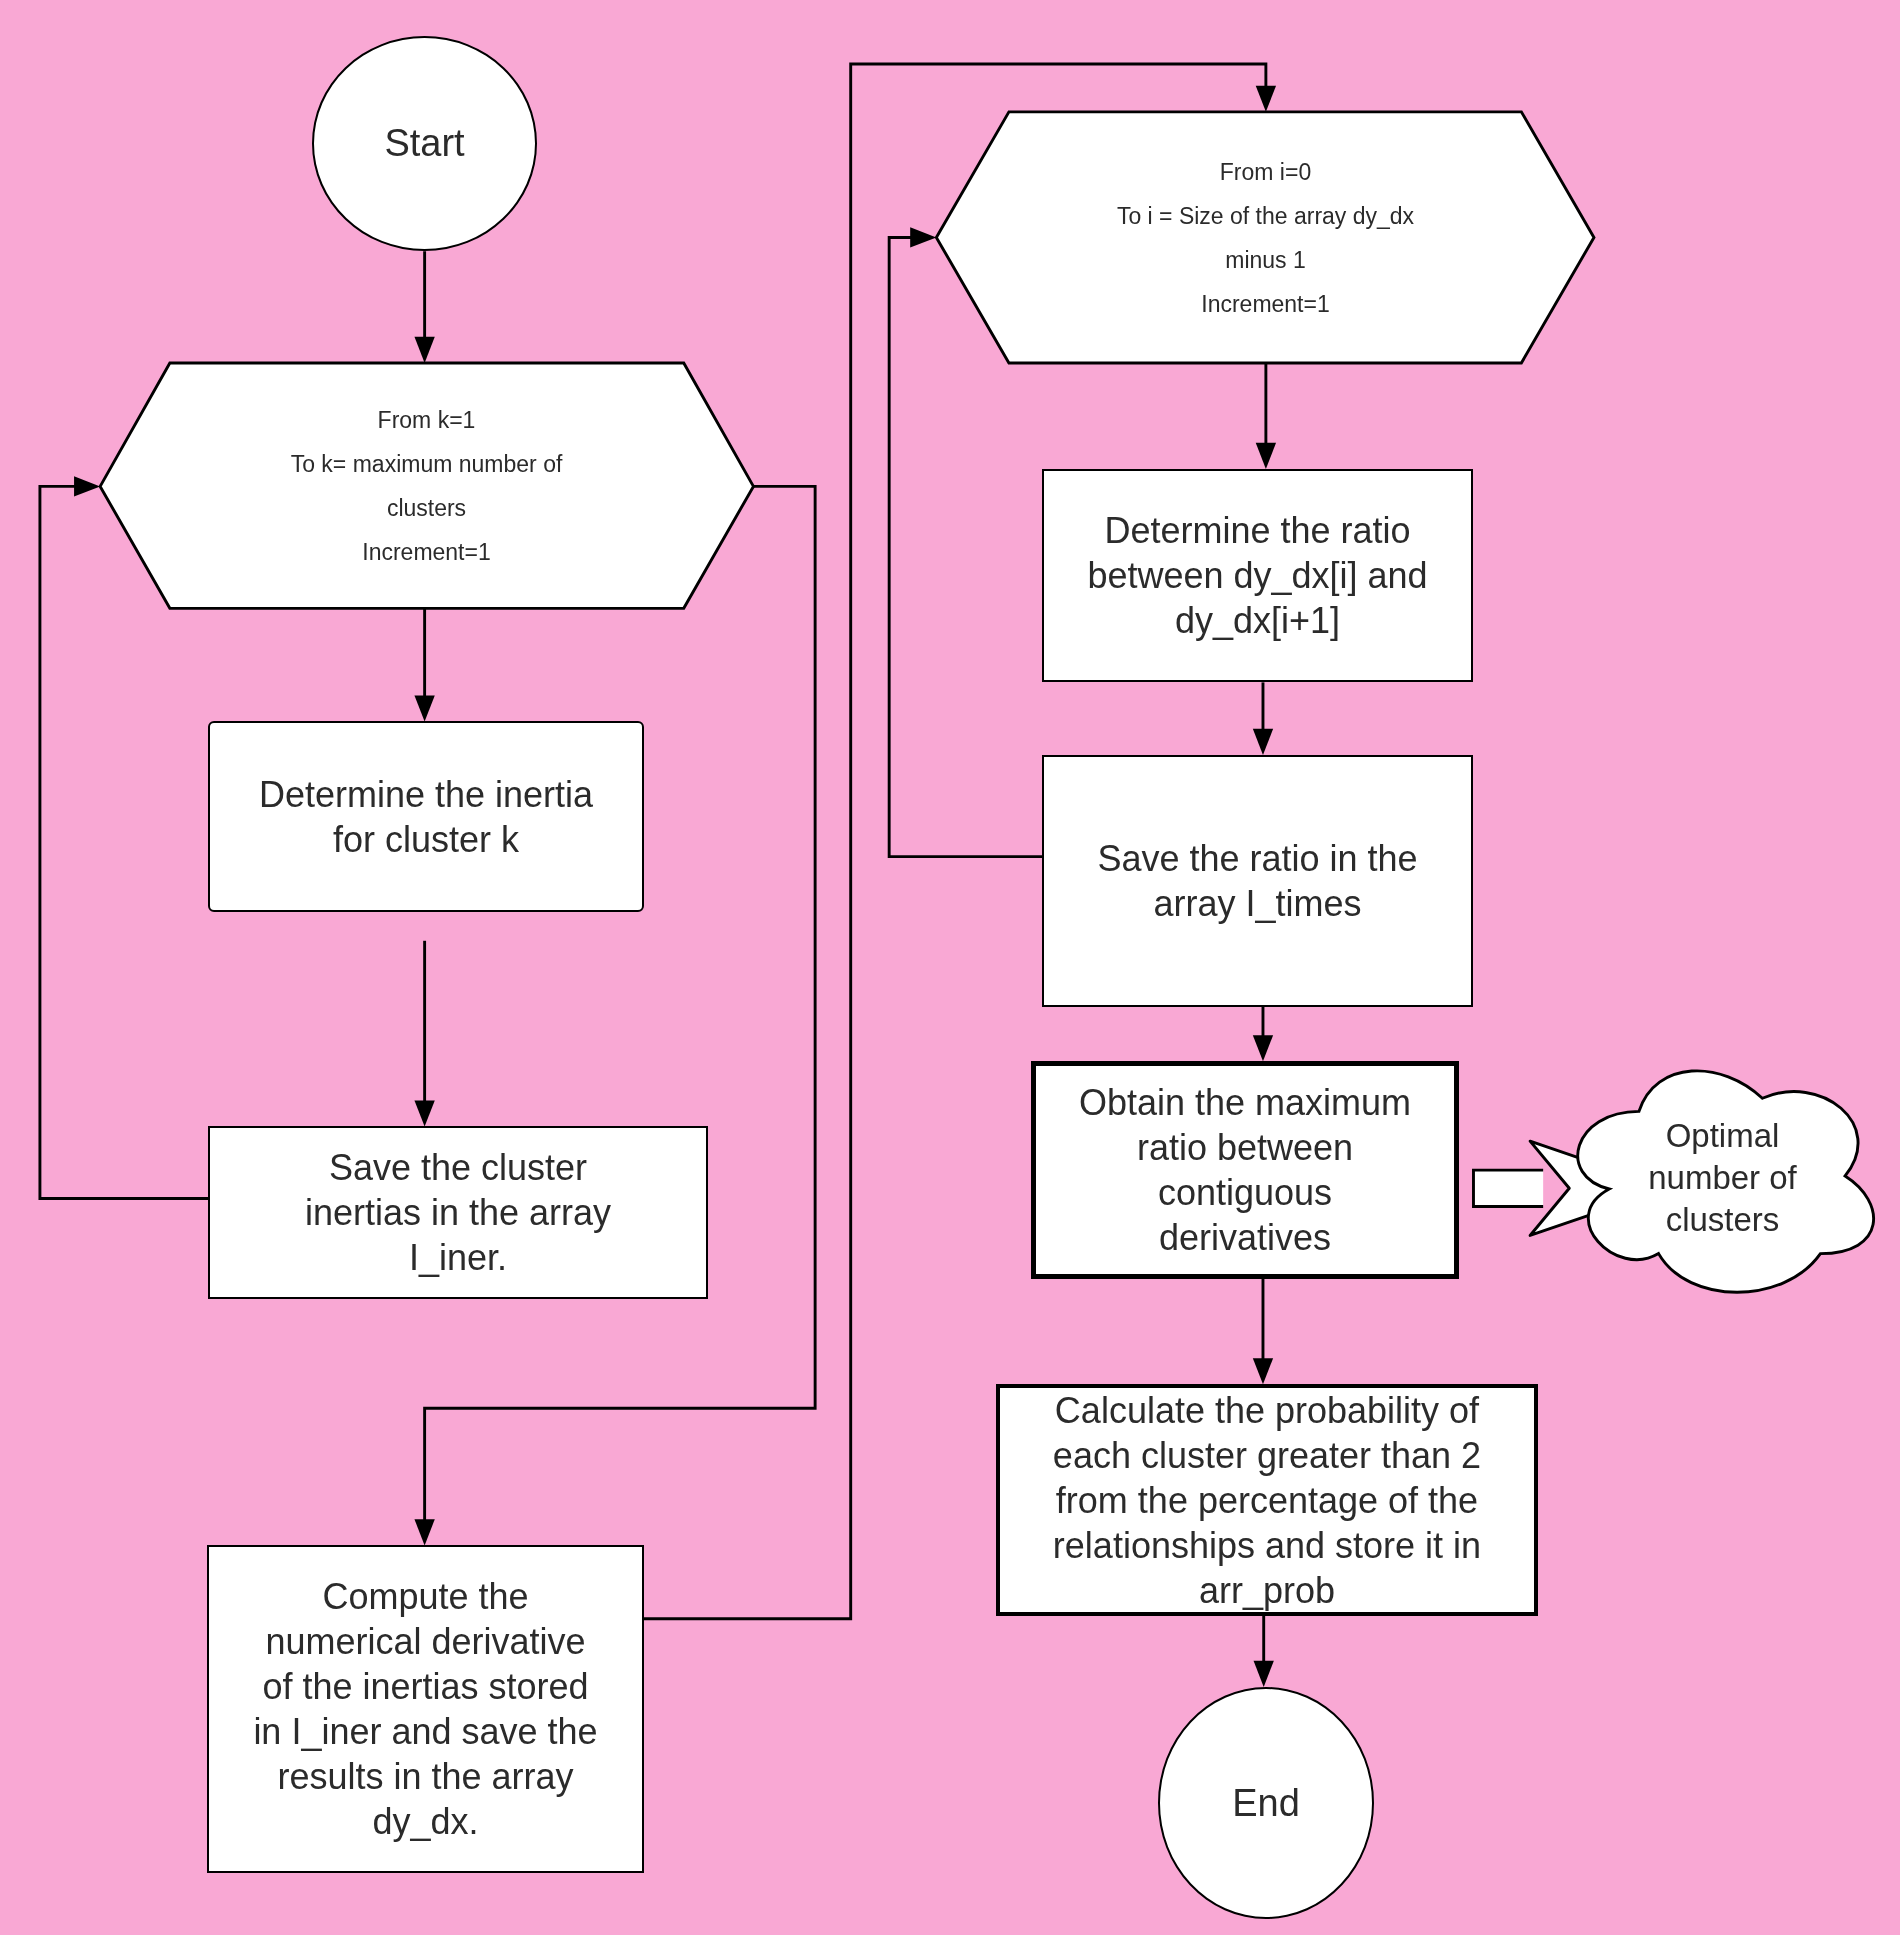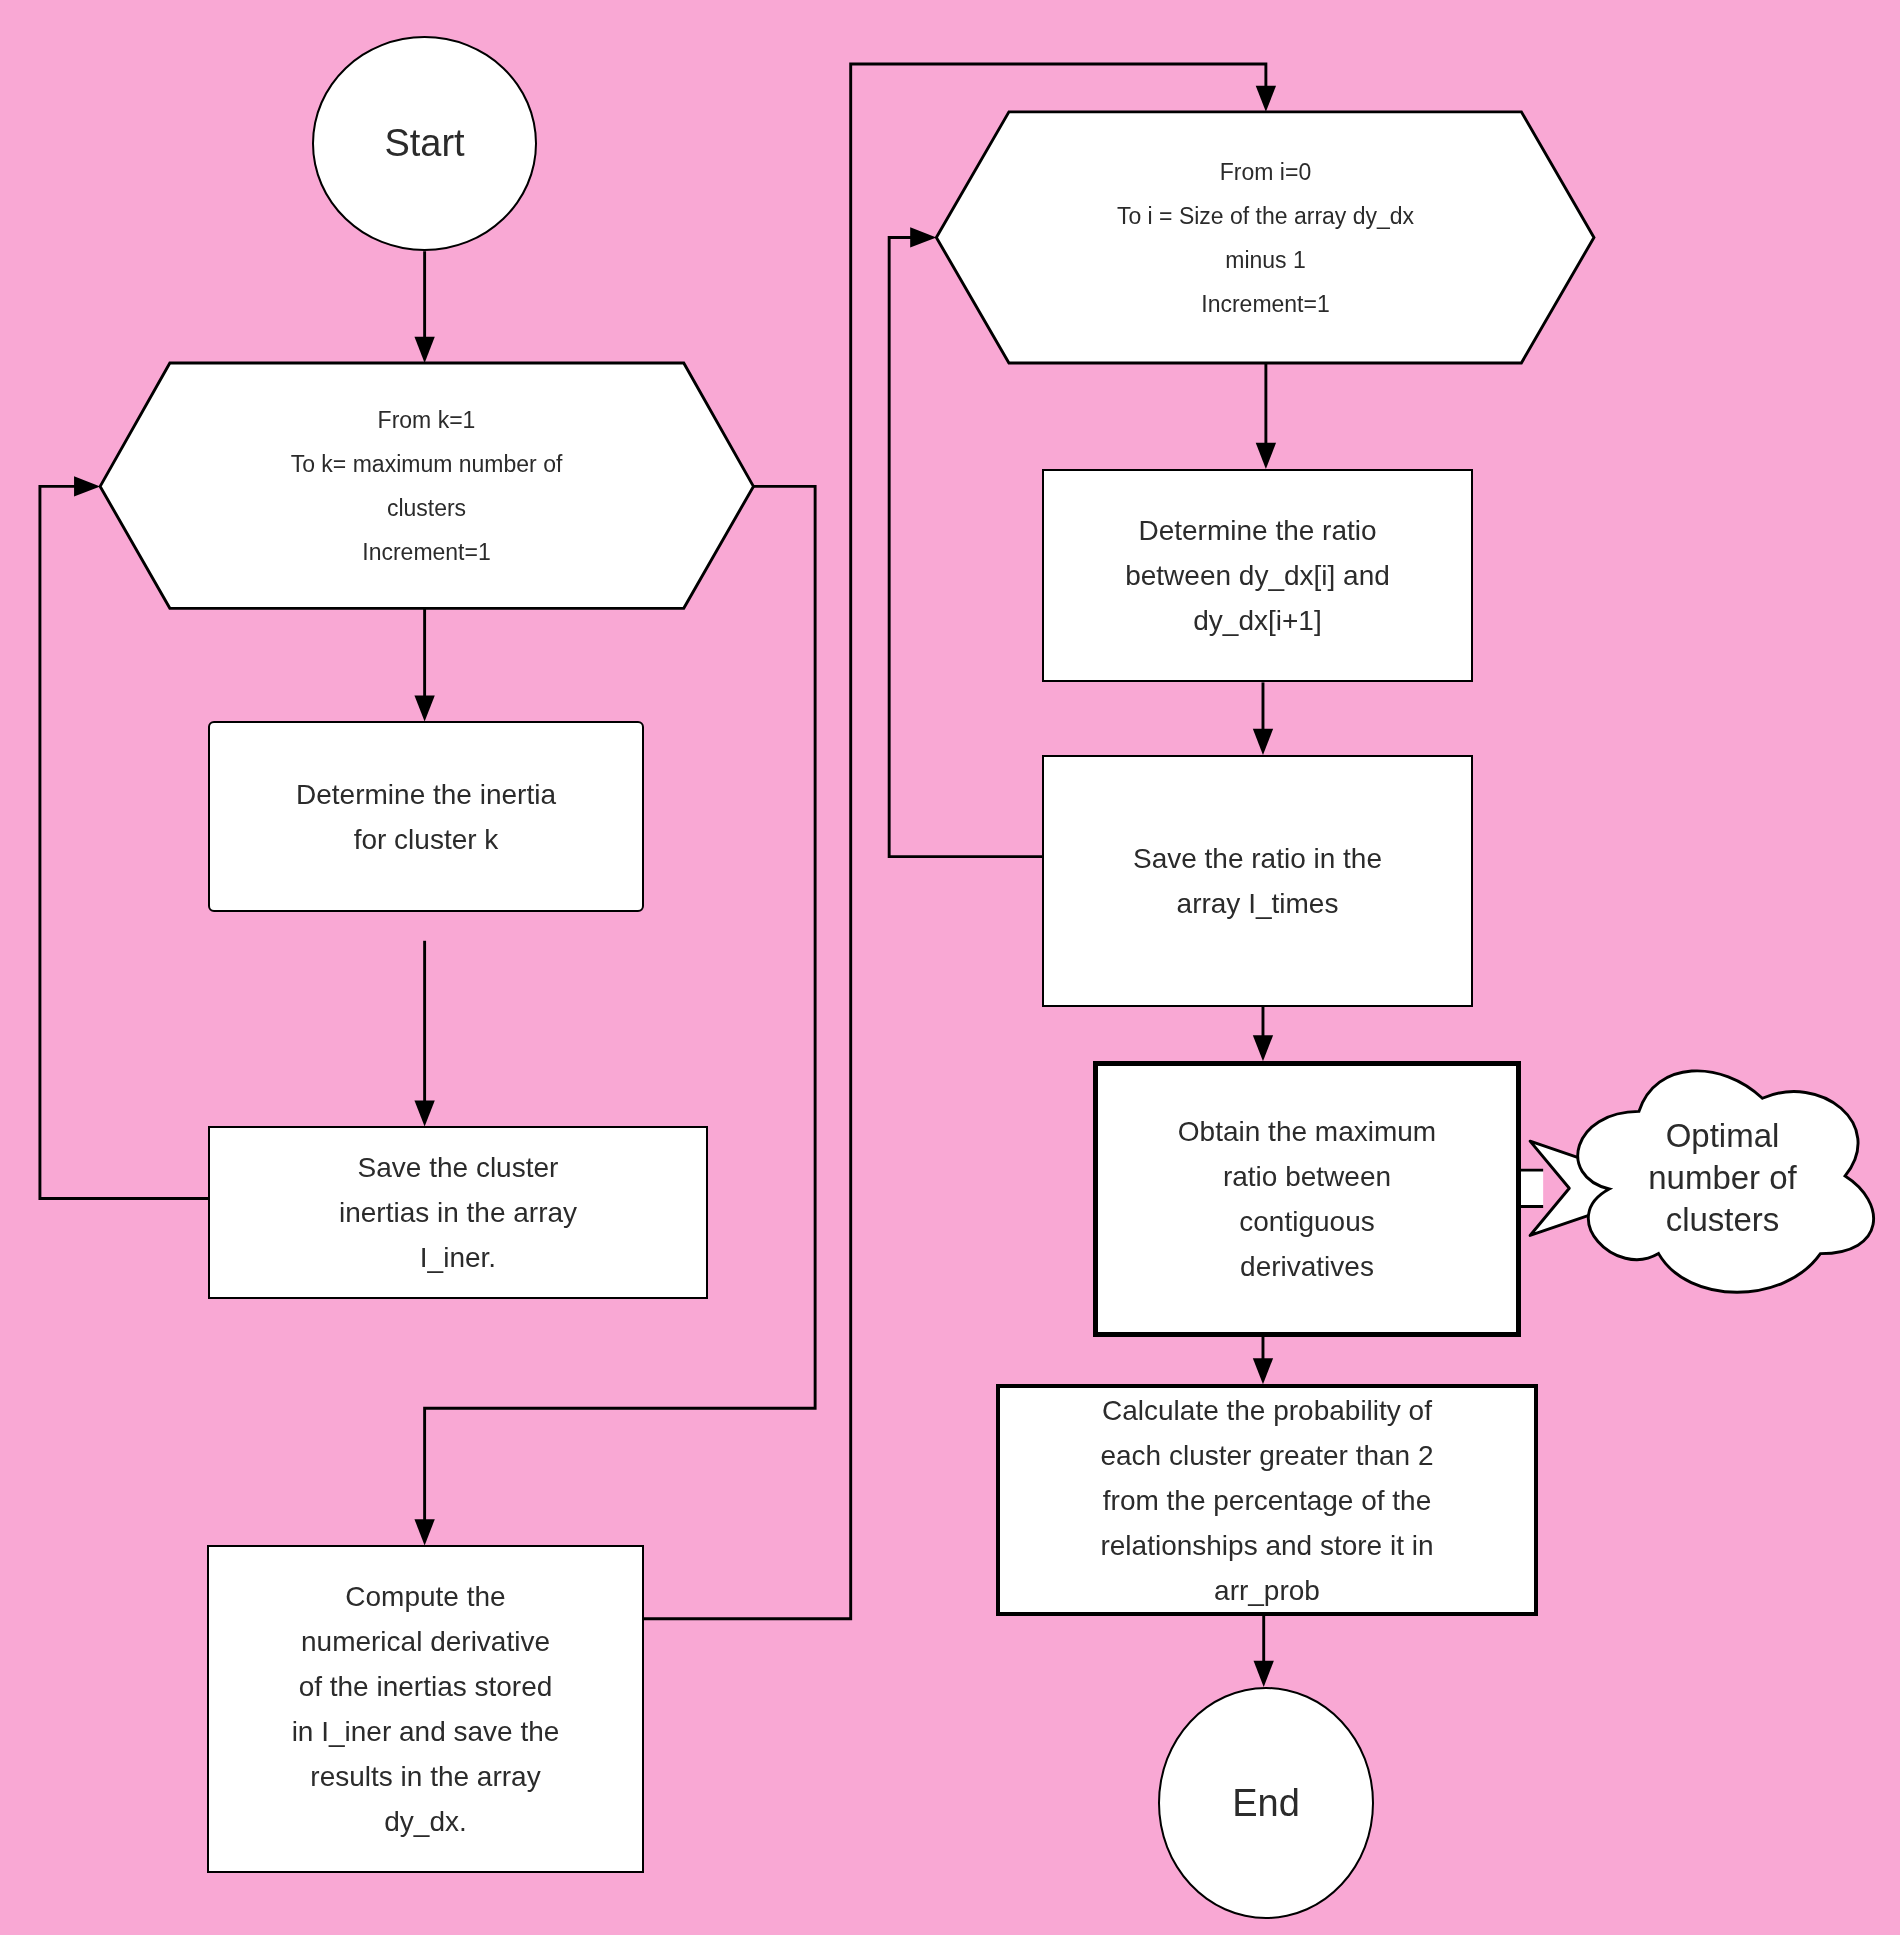--- a/index.html
+++ b/index.html
@@ -14,21 +14,21 @@
   .wires { position: absolute; left: 0; top: 0; }
   .node {
     position: absolute;
     box-sizing: border-box;
     display: flex;
     align-items: center;
     justify-content: center;
     text-align: center;
     background: #ffffff;
     white-space: pre-line;
-    font-size: 28px;
+    font-size: 36px;
     line-height: 45px;
   }
   .rect   { border: 2.9px solid #000000; }
   .rect-bold  { border: 5.8px solid #000000; }
   .rect-semibold { border: 4.4px solid #000000; }
   .ellipse { border: 2.9px solid #000000; border-radius: 50%; font-size: 38px; }
   .freelabel {
     position: absolute;
     text-align: center;
     white-space: pre-line;
@@ -160,21 +160,21 @@
     <span>Determine the ratio
 between dy_dx[i] and
 dy_dx[i+1]</span>
   </div>
 
   <div class="node rect" style="left:1042px; top:755px; width:431px; height:252px;">
     <span>Save the ratio in the
 array I_times</span>
   </div>
 
-  <div class="node rect-bold" style="left:1093px; top:1061px; width:428px; height:276px;">
+  <div class="node rect-bold" style="left:1031px; top:1061px; width:428px; height:218px;">
     <span>Obtain the maximum
 ratio between
 contiguous
 derivatives</span>
   </div>
 
   <div class="freelabel cloudlabel" style="left:1592px; top:1115px; width:261px;">Optimal
 number of
 clusters</div>
 

